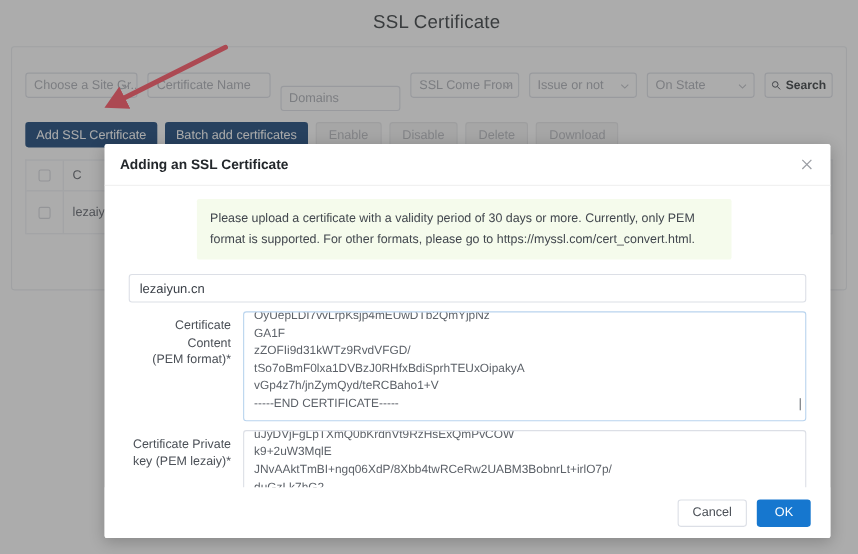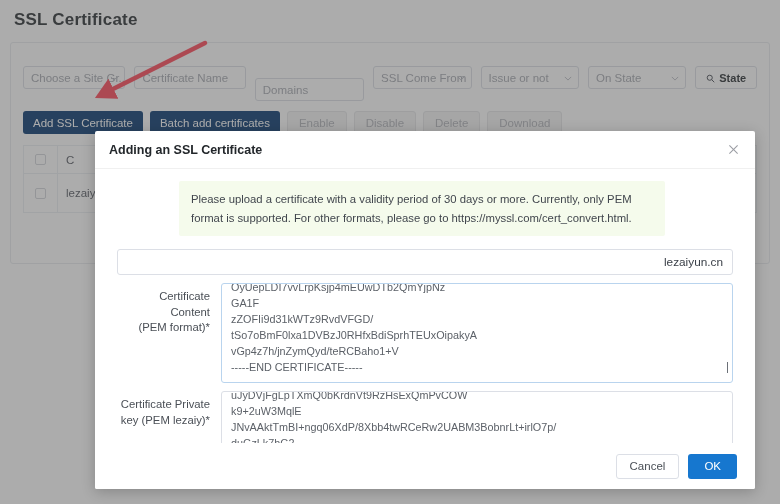--- a/index.html
+++ b/index.html
@@ -20,24 +20,25 @@
 
   
   .page {
     position: absolute;
     inset: 0;
     background: #ffffff;
     padding: 0;
   }
   .page-title {
     font-size: 17px;
-    font-weight: bold;
+    font-weight: normal;
     color: #2f3437;
     padding: 10px 0 0 14px;
     letter-spacing: .2px;
+    text-align: center;
   }
   .panel {
     position: absolute;
     left: 10px;
     top: 42px;
     width: 760px;
     height: 222px;
     background: #ffffff;
     border: 1px solid #e9ecef;
     border-radius: 3px;
@@ -260,21 +261,20 @@
     width: 100%;
     height: 26px;
     border: 1px solid #dcdfe6;
     border-radius: 3px;
     padding: 0 9px;
     font-size: 11.8px;
     color: #3b4048;
     font-family: "Liberation Sans", sans-serif;
     outline: none;
     background: #fff;
-    text-align: right;
   }
 
   .ta-wrap {
     position: relative;
     border: 1px solid #b9d4ee;
     border-radius: 3px;
     background: #fff;
     height: 100px;
     overflow: hidden;
   }
@@ -390,21 +390,21 @@
           </span>
         </div>
 
         <div class="search-btn">
           <span class="mag">
             <svg viewBox="0 0 12 12" width="9" height="9">
                 <circle cx="5" cy="5" r="3.4" fill="none" stroke="#3b4048" stroke-width="1.2"></circle>
                 <line x1="7.6" y1="7.6" x2="11" y2="11" stroke="#3b4048" stroke-width="1.2"></line>
               </svg>
           </span>
-          <span>State</span>
+          <span>Search</span>
         </div>
       </div>
 
       <div class="action-row">
         <div class="btn-primary">Add SSL Certificate</div>
         <div class="btn-primary">Batch add certificates</div>
         <div class="btn-ghost">Enable</div>
         <div class="btn-ghost">Disable</div>
         <div class="btn-ghost">Delete</div>
         <div class="btn-ghost">Download</div>

